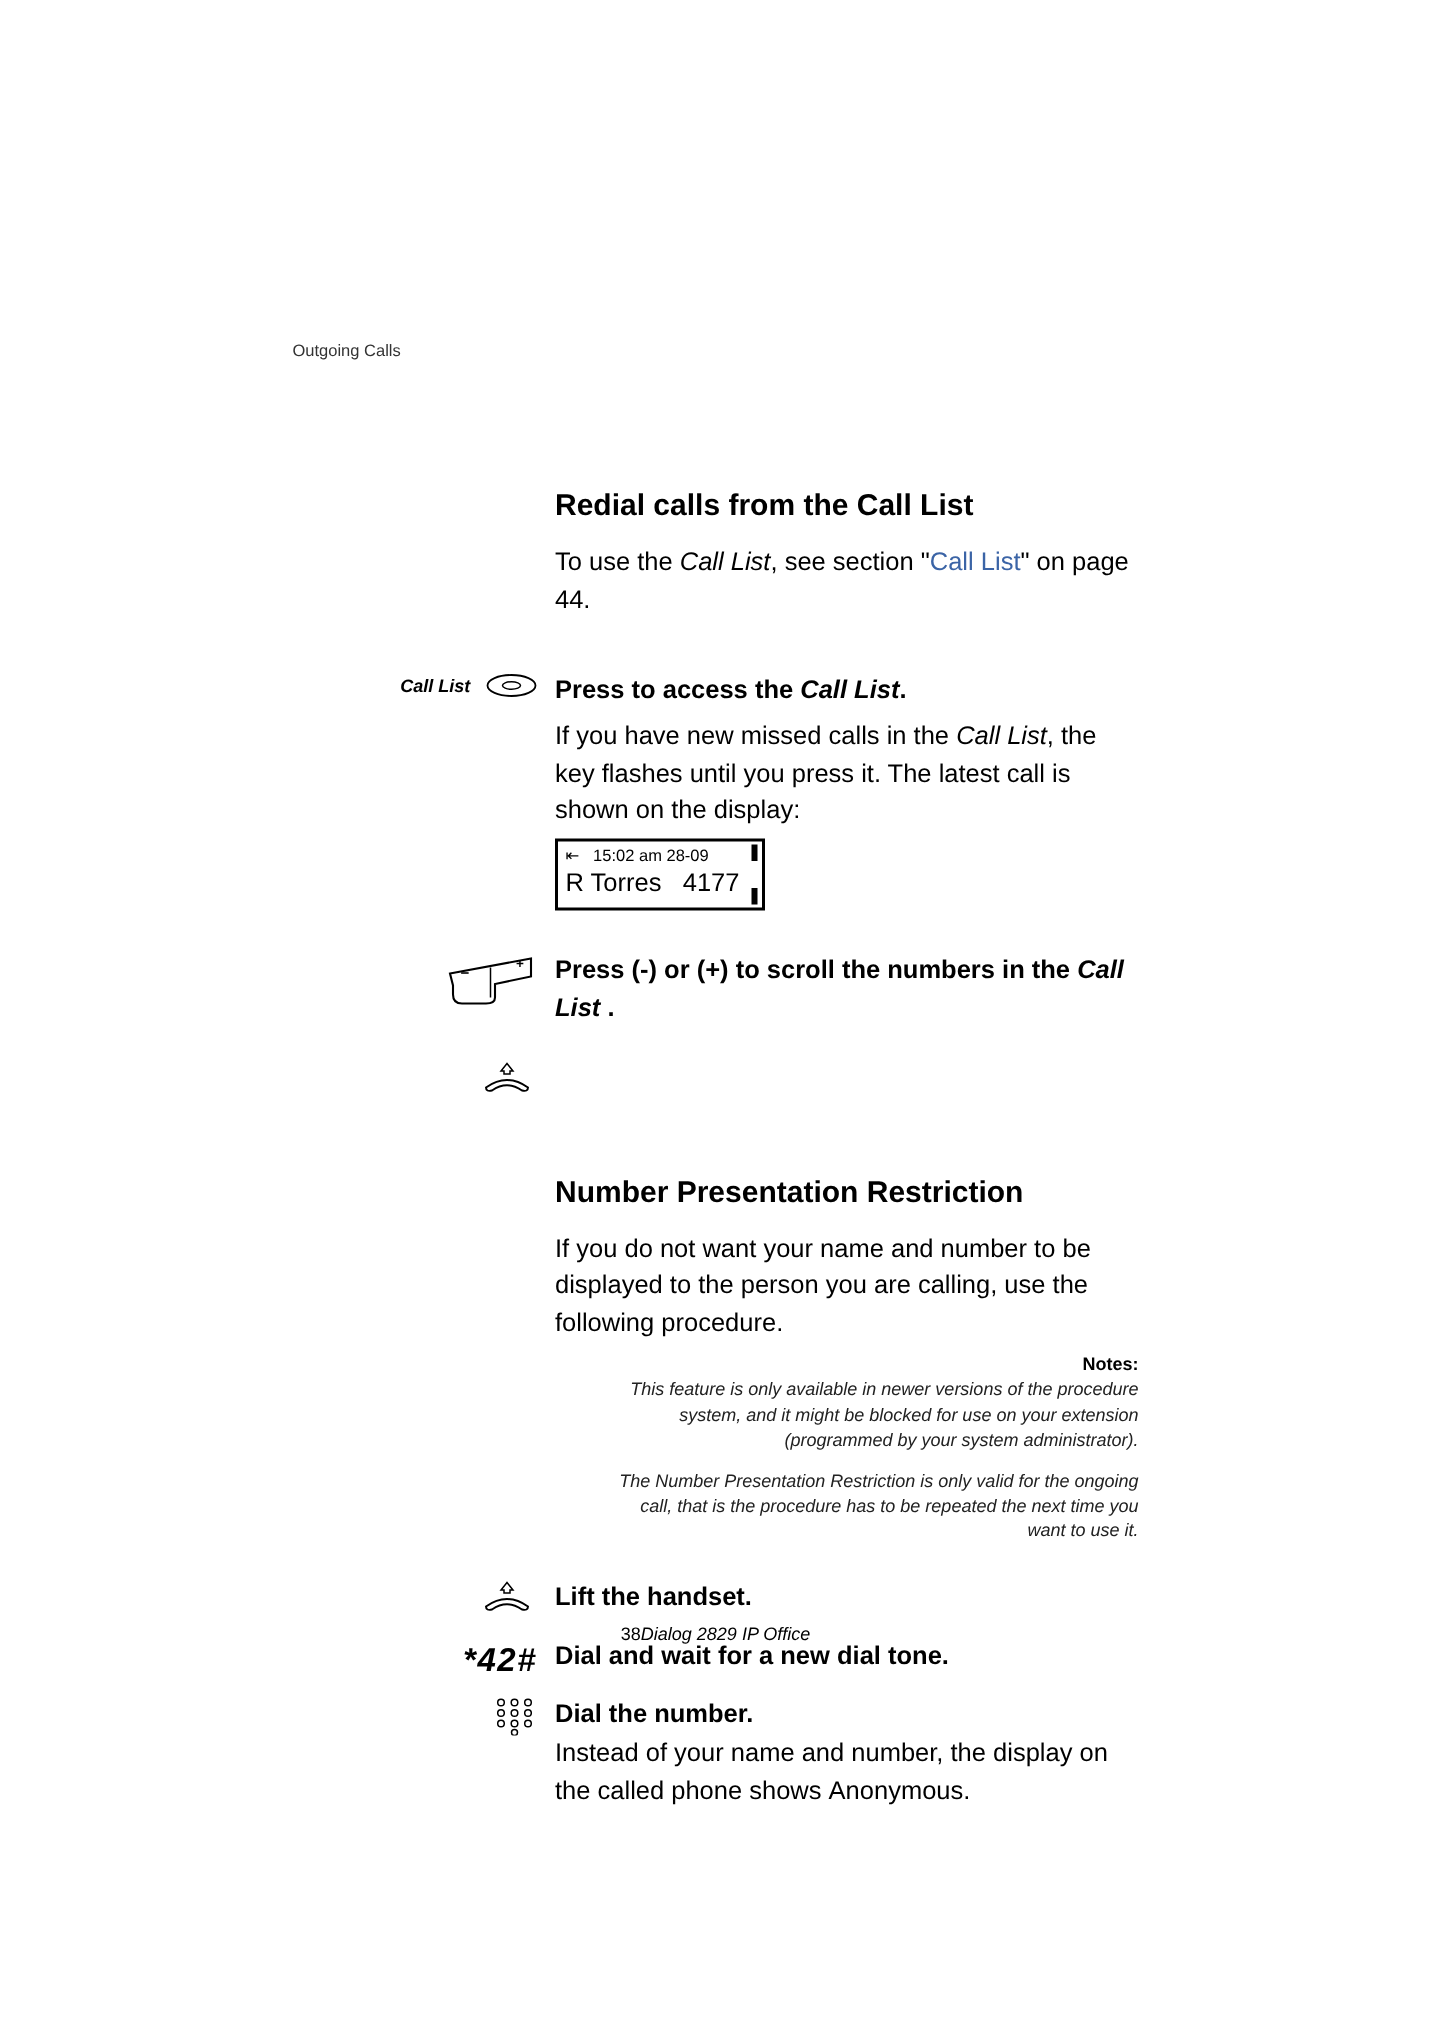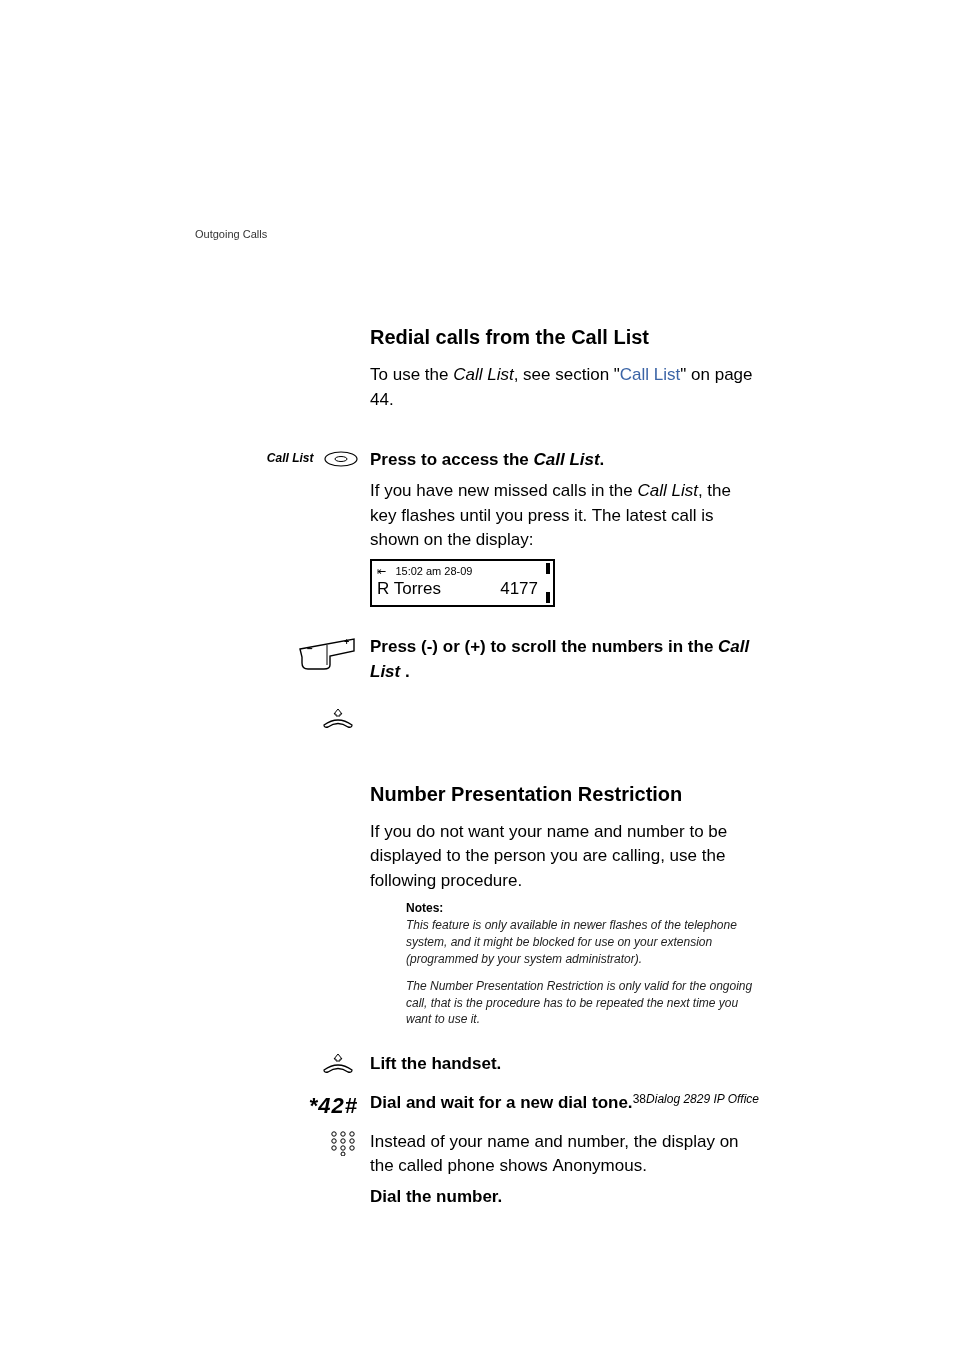--- a/index.html
+++ b/index.html
@@ -53,21 +53,21 @@
     display: inline-block;
     vertical-align: middle;
     margin-right: 6px;
   }
   .oval-btn {
     display: inline-block;
     vertical-align: middle;
   }
   .display-box {
     border: 2px solid #000;
-    width: 185px;
+    width: 140px;
     padding: 3px 5px 5px 5px;
     font-size: 11px;
     line-height: 1.3;
     position: relative;
     margin: 4px 0 12px 0;
   }
   .display-row1 { font-size: 11px; }
   .display-row2 { display: flex; justify-content: space-between; font-size: 17px; }
   .scroll-ind {
     position: absolute;
@@ -81,20 +81,21 @@
     align-items: center;
   }
   .scroll-ind span {
     width: 4px;
     height: 11px;
     background: #000;
   }
   .notes-block {
     padding-left: 36px;
     margin: 8px 0 14px 0;
+    text-align: right;
   }
   .notes-heading {
     font-size: 12px;
     font-weight: bold;
     margin-bottom: 2px;
   }
   .notes-text {
     font-size: 12px;
     font-style: italic;
     line-height: 1.4;
@@ -109,25 +110,25 @@
     letter-spacing: 1px;
   }
   .row-block {
     display: flex;
     align-items: flex-start;
     margin-bottom: 16px;
   }
   .row-block .left-col { padding-top: 0; }
   .footer {
     position: absolute;
-    bottom: 245px;
+    bottom: 255px;
     left: 195px;
     right: 195px;
     display: flex;
-    justify-content: flex-end;
+    justify-content: center;
     font-size: 12px;
   }
   .footer-right { font-style: italic; }
   .icon-svg { display: inline-block; vertical-align: middle; }
   .sans-serif-display { font-family: Helvetica, Arial, sans-serif; }
 </style>
 </head>
 <body>
 
 <div class="page">
@@ -205,21 +206,21 @@
     </div>
   </div>
 
   <div class="section" style="margin-bottom:10px;">
     <div class="left-col"></div>
     <div class="right-col">
       <h2 class="section-title">Number Presentation Restriction</h2>
       <p class="body-text">If you do not want your name and number to be displayed to the person you are calling, use the following procedure.</p>
       <div class="notes-block">
         <p class="notes-heading">Notes:</p>
-        <p class="notes-text">This feature is only available in newer flashes of the telephone system, and it might be blocked for use on your extension (programmed by your system administrator).</p>
+        <p class="notes-text">This feature is only available in newer versions of the procedure system, and it might be blocked for use on your extension (programmed by your system administrator).</p>
         <p class="notes-text">The Number Presentation Restriction is only valid for the ongoing call, that is the procedure has to be repeated the next time you want to use it.</p>
       </div>
     </div>
   </div>
 
   <div class="row-block" style="margin-bottom:8px;">
     <div class="left-col">
       <span class="icon-svg">
         <svg width="40" height="22" viewBox="0 0 40 22">
           <path d="M20 2 L24 7 L22 7 L22 9 L18 9 L18 7 L16 7 Z" fill="none" stroke="#000" stroke-width="1"></path>
@@ -252,24 +253,24 @@
             <circle cx="15" cy="11" r="2.2" fill="none" stroke="#000"></circle>
             <circle cx="24" cy="11" r="2.2" fill="none" stroke="#000"></circle>
           <circle cx="6" cy="18" r="2.2" fill="none" stroke="#000"></circle>
             <circle cx="15" cy="18" r="2.2" fill="none" stroke="#000"></circle>
             <circle cx="24" cy="18" r="2.2" fill="none" stroke="#000"></circle>
           <circle cx="15" cy="24" r="2" fill="none" stroke="#000"></circle>
         </svg>
       </span>
     </div>
     <div class="right-col">
+      <p class="body-text bold" style="margin-bottom:2px;">Dial the number.</p>
       <p class="body-text">
         <span>Instead of  your name and number, the display on the called phone shows </span><span class="sans-serif-display">Anonymous</span><span>.</span>
       </p>
-      <p class="body-text bold" style="margin-bottom:2px;">Dial the number.</p>
     </div>
   </div>
 
 </div>
 
 <div class="footer">
   <span>38</span>
   <span class="footer-right">Dialog 2829 IP Office</span>
 </div>
 

